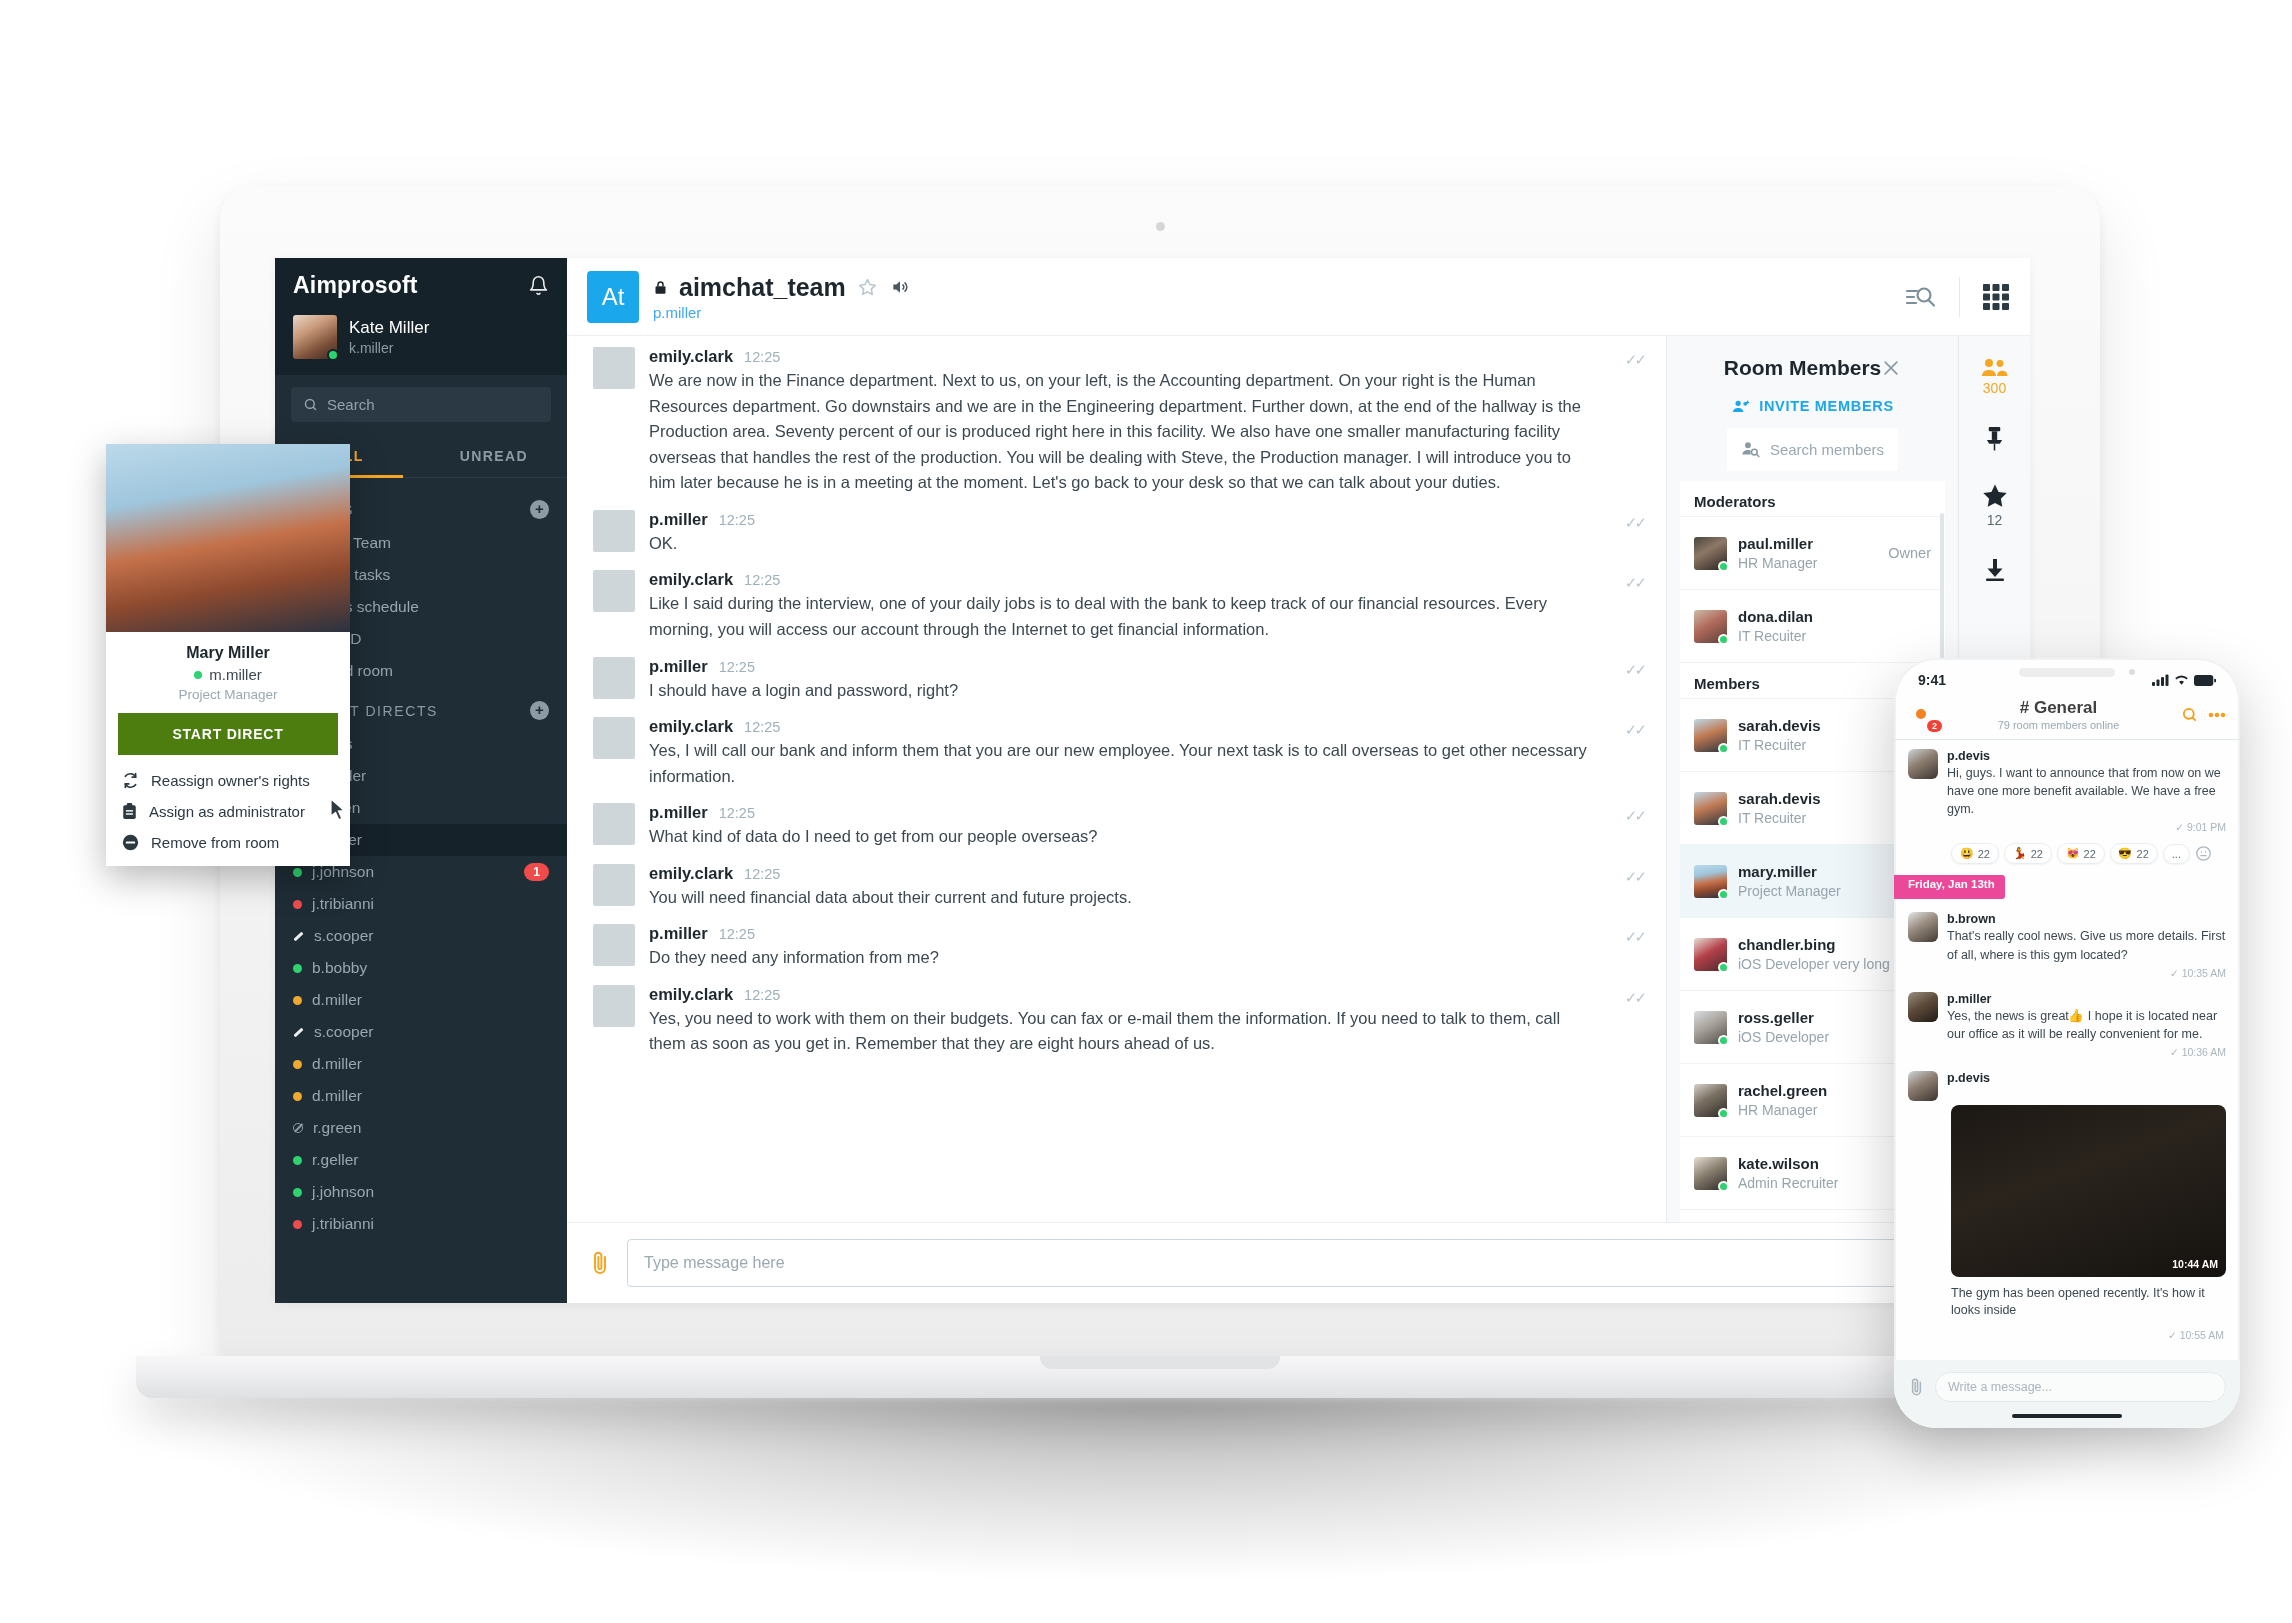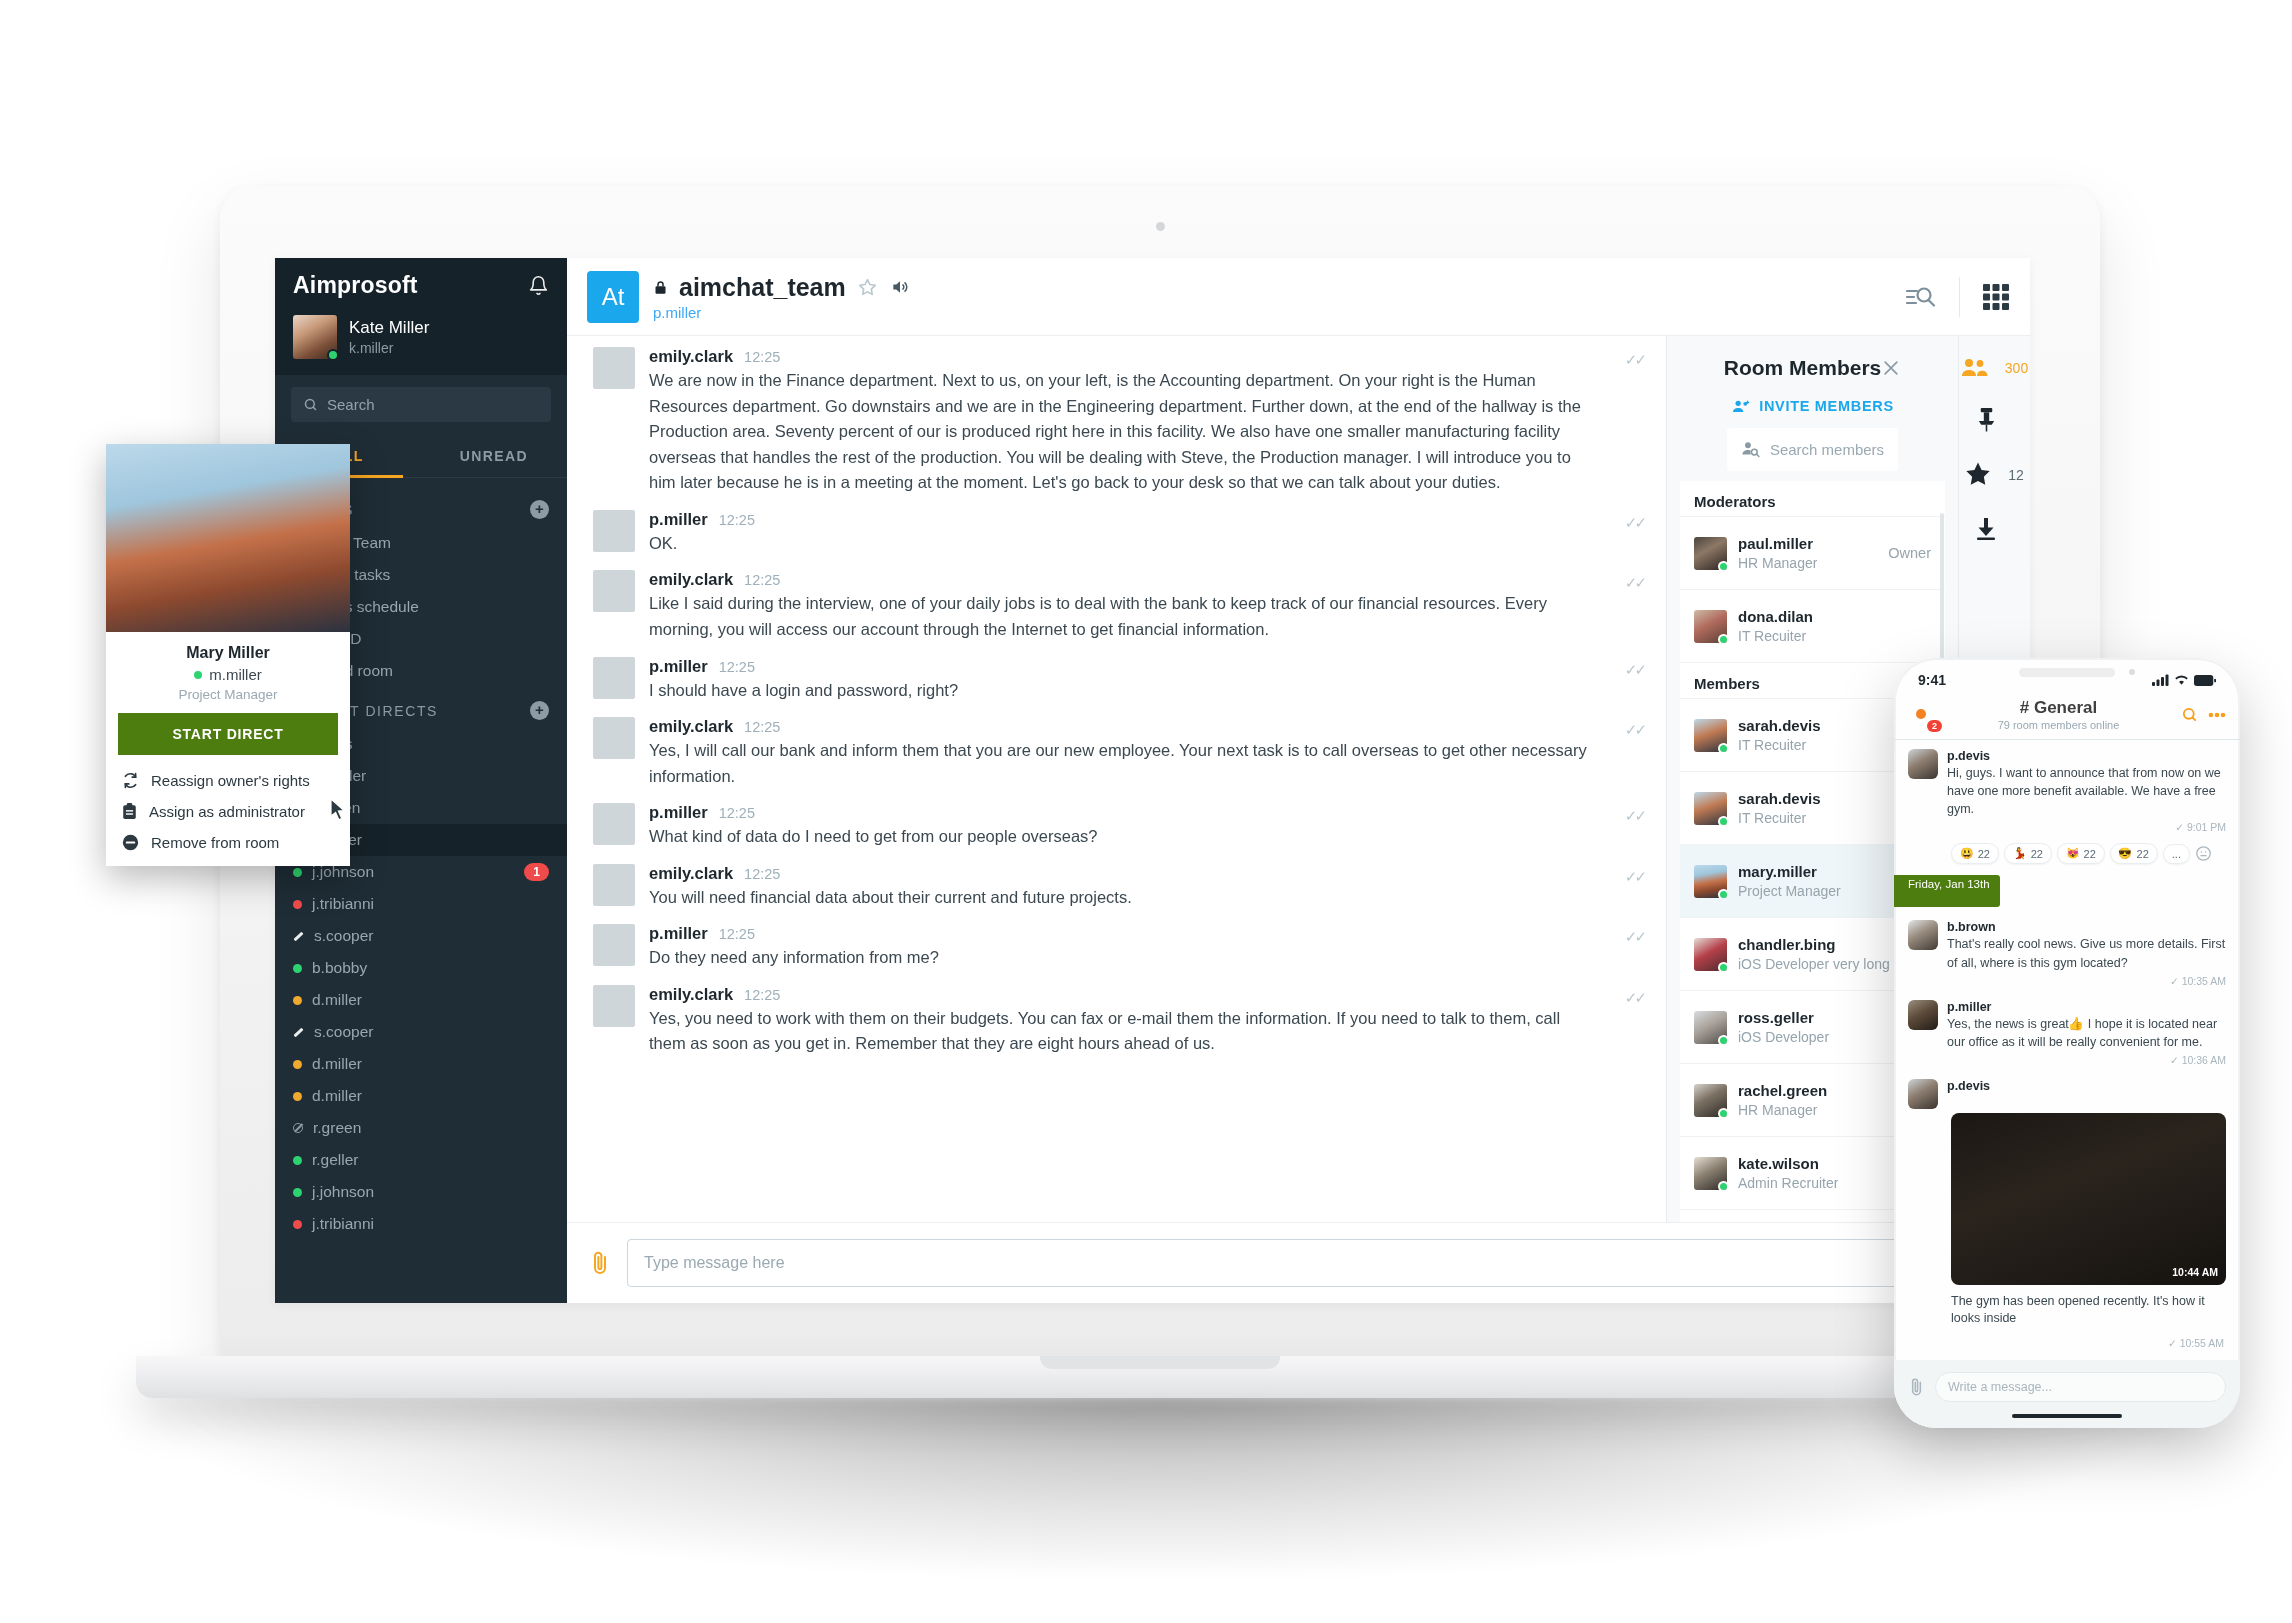--- a/index.html
+++ b/index.html
@@ -117,21 +117,21 @@
   .mem-row .av { width:33px; height:33px; }
   .mem-row .av .dot { border-color:#fff; width:11px; height:11px; }
   .mem-n { font-size:15px; font-weight:bold; color:#1d272d; line-height:1.2; }
   .mem-t { font-size:14px; color:#96a4ad; margin-top:2px; white-space:nowrap; overflow:hidden; }
   .mem-owner { margin-left:auto; font-size:14.5px; color:#96a4ad; }
   .mem-scrollbar { position:absolute; right:1px; top:32px; width:4px; height:250px; background:#dfe6ea; border-radius:2px; }
 
   
   .rail { width:72px; flex:none; background:#f7f9fa; border-left:1px solid #e7ebed; display:flex;
     flex-direction:column; align-items:center; padding-top:22px; gap:30px; }
-  .rail-item { display:flex; flex-direction:row; align-items:center; gap:17px; }
+  .rail-item { display:flex; flex-direction:column; align-items:center; gap:3px; }
   .rail-item .cnt { font-size:14px; color:#5b6b75; }
   .rail-item.accent .cnt { color:#f5a623; }
 
   
   .popup {
     position:absolute; left: 106px; top: 444px; width: 244px; background:#fff;
     box-shadow: 0 12px 34px rgba(0,0,0,.28); z-index: 40;
   }
   .popup-photo { width:244px; height:188px; overflow:hidden; }
   .popup-name { text-align:center; font-size:16px; font-weight:bold; color:#1d272d; padding-top:12px; }
@@ -172,22 +172,22 @@
   .ph-body { padding: 0 0 0 0; }
   .ph-msg { display:flex; gap:9px; padding: 9px 14px 4px 14px; }
   .ph-av { width:30px; height:30px; border-radius:6px; flex:none; overflow:hidden; background:#cfd6da; }
   .ph-n { font-size:12.5px; font-weight:bold; color:#1d272d; }
   .ph-t { font-size:12.5px; color:#3b4850; line-height:1.45; margin-top:1px; }
   .ph-meta { font-size:10.5px; color:#aab6bd; float:right; margin-left:8px; margin-top:3px; }
   .ph-reacts { display:flex; gap:5px; padding: 6px 14px 8px 57px; align-items:center; }
   .ph-react { display:flex; align-items:center; gap:4px; border:1px solid #e8edef; border-radius:13px;
     padding: 3px 8px; font-size:11px; color:#5b6b75; background:#fff; box-shadow:0 1px 2px rgba(0,0,0,.05); }
   .ph-daywrap { padding: 2px 0 4px 0; }
-  .ph-day { display:inline-block; background:#4d7c0f; color:#fff; font-size:11.5px; font-weight:normal;
-    padding: 3px 10px 17px 14px; border-radius: 0 3px 3px 0; }
+  .ph-day { display:inline-block; background:#ec4899; color:#fff; font-size:11.5px; font-weight:bold;
+    padding: 3px 10px 9px 14px; border-radius: 0 3px 3px 0; }
   .ph-img { margin: 4px 14px 2px 57px; height:172px; border-radius:8px; overflow:hidden; position:relative;
     background: linear-gradient(160deg,#1b1713 0%, #2a241d 40%, #15120f 100%); }
   .ph-imgstamp { position:absolute; right:8px; bottom:7px; color:#fff; font-size:10.5px; font-weight:bold; }
   .ph-cap { padding: 6px 14px 2px 57px; font-size:12.5px; color:#3b4850; line-height:1.4; }
   .ph-composer { position:absolute; left:0; right:0; bottom:0; background:#f2f5f6; padding: 12px 14px 10px 14px; }
   .ph-cbar { display:flex; align-items:center; gap:10px; }
   .ph-cinput { flex:1; background:#fafbfb; border:1px solid #e4e9eb; border-radius:16px; padding: 7px 12px;
     font-size:12.5px; color:#aab6bd; }
   .ph-home { width:110px; height:4px; background:#1d272d; border-radius:3px; margin: 12px auto 0 auto; }
 

